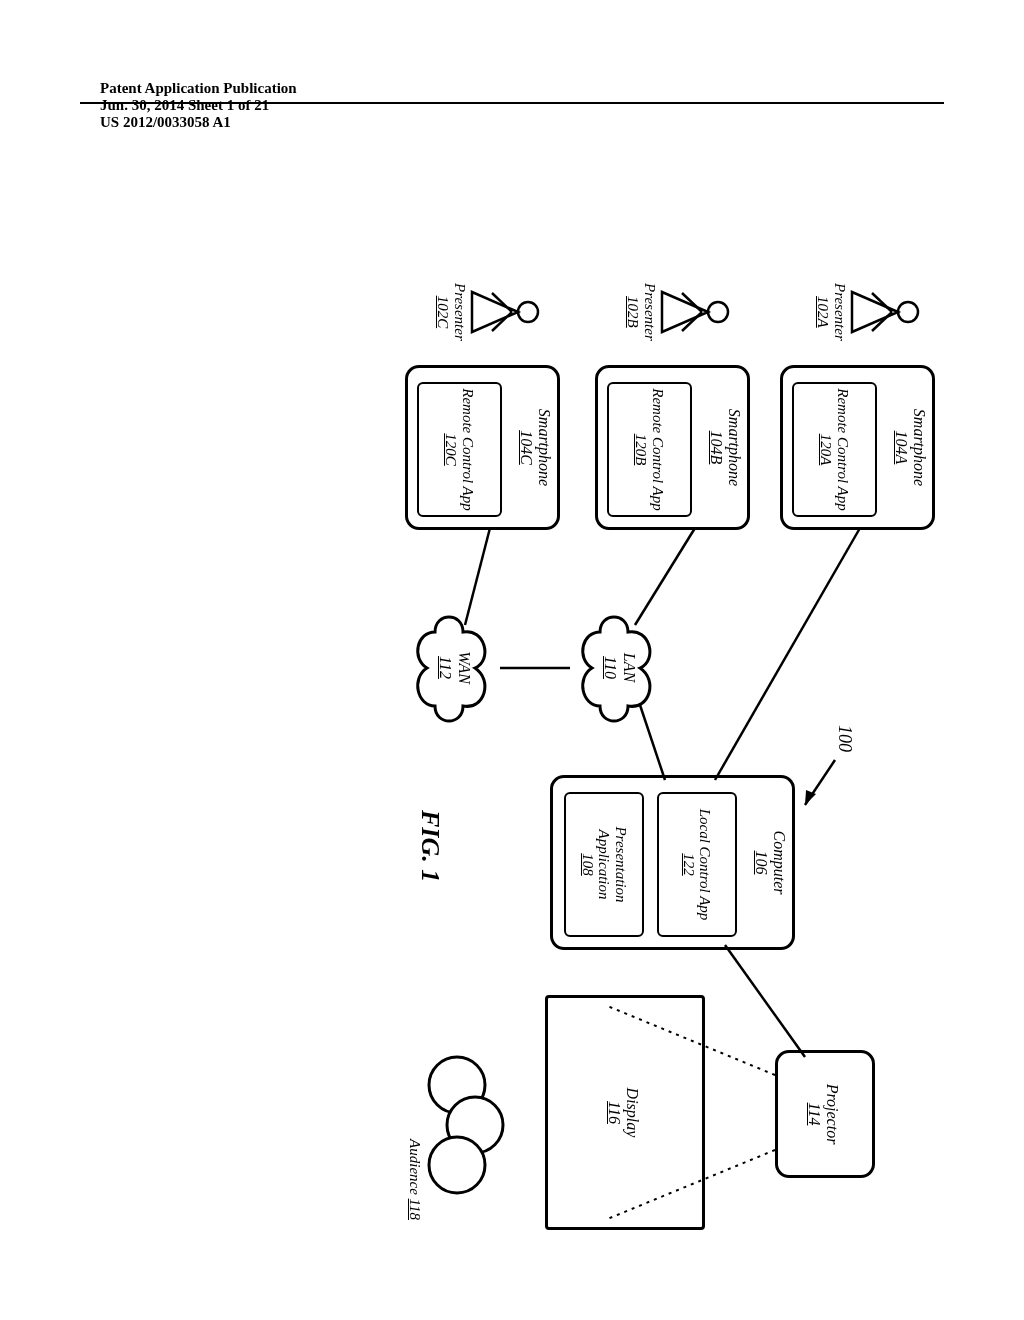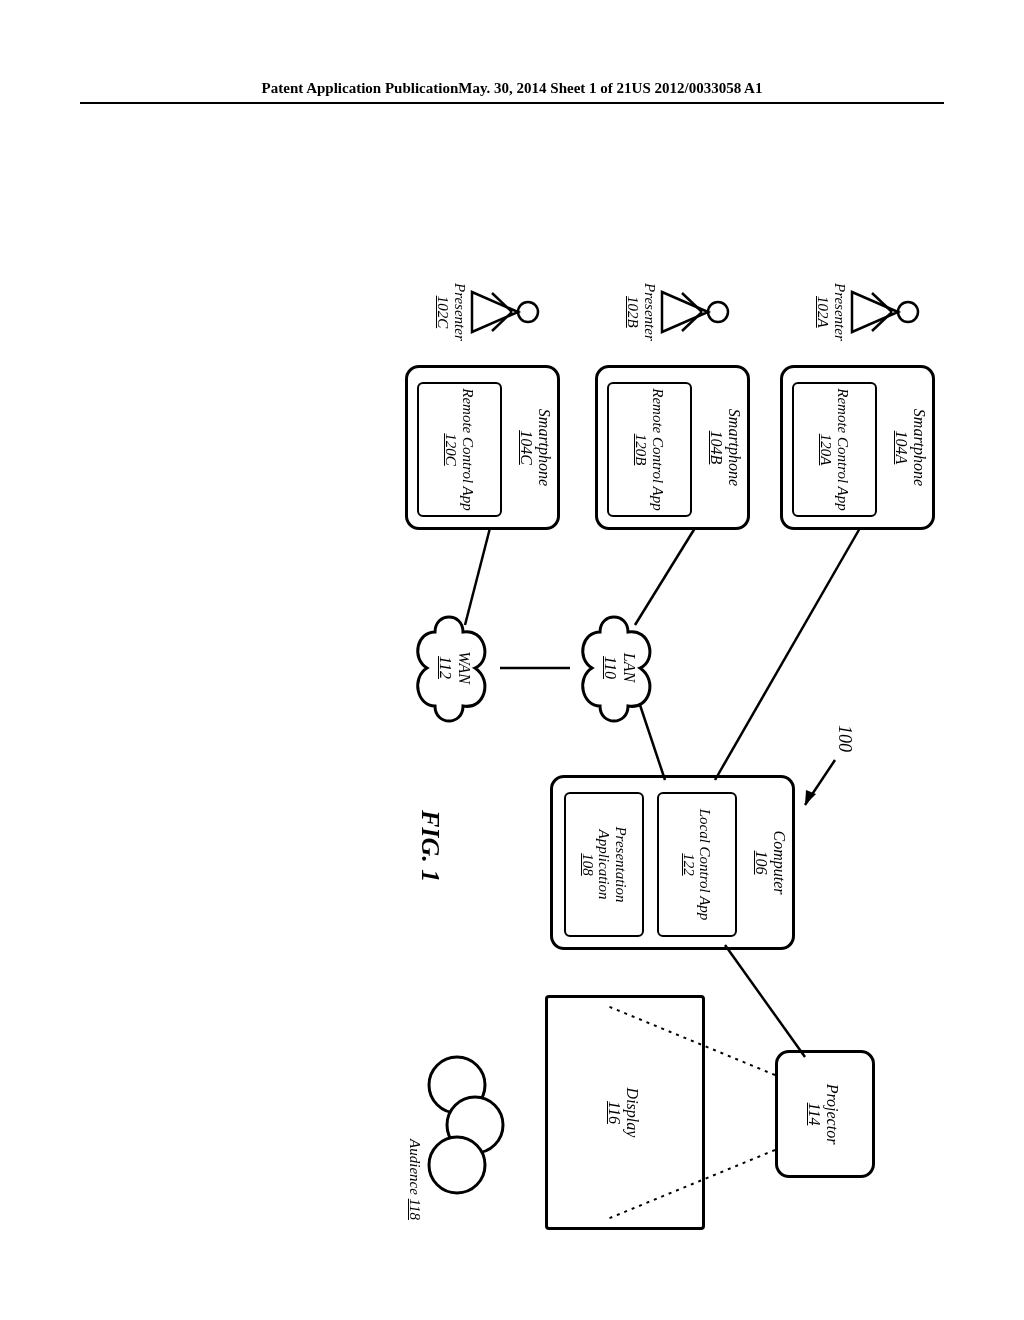--- a/index.html
+++ b/index.html
@@ -9,24 +9,25 @@
     background: #fff;
     position: relative;
     font-family: Georgia, 'Times New Roman', serif;
   }
   .header {
     position: absolute;
     top: 80px;
     left: 0;
     width: 100%;
     display: flex;
-    justify-content: center;
+    justify-content: flex-end;
     padding: 0 100px;
     font-weight: bold;
     font-size: 15px;
+    flex-direction: column;
   }
   .header-rule {
     position: absolute;
     top: 102px;
     left: 80px;
     width: 864px;
     height: 2px;
     background: #000;
   }
   .diagram-area {
@@ -113,21 +114,21 @@
     position: absolute;
     font-style: italic;
     font-size: 18px;
   }
 </style>
 </head>
 <body>
 
 <div class="header">
   <span>Patent Application Publication</span>
-  <span>May. 30, 2014  Sheet 1 of 21</span>
+  <span>Jun. 30, 2014  Sheet 1 of 21</span>
   <span>US 2012/0033058 A1</span>
 </div>
 <div class="header-rule"></div>
 
 <div class="diagram-area">
 
   <svg class="conn" width="1000" height="750" viewBox="0 0 1000 750">
 
     <line x1="223" y1="145" x2="475" y2="290" stroke="#000" stroke-width="2.5"></line>
 

